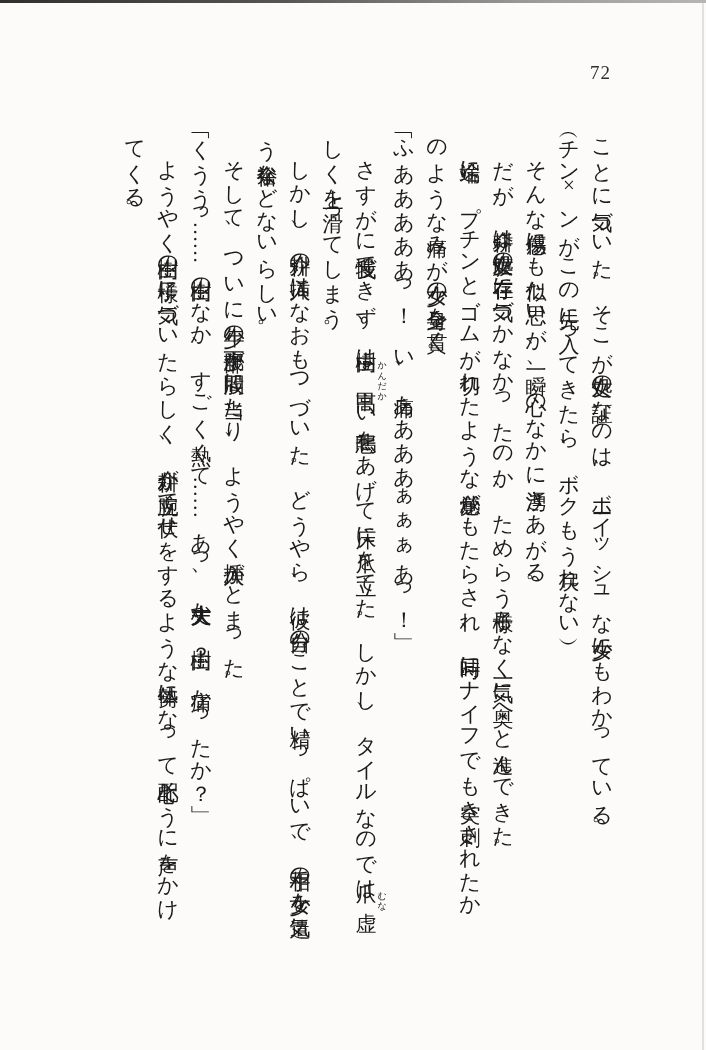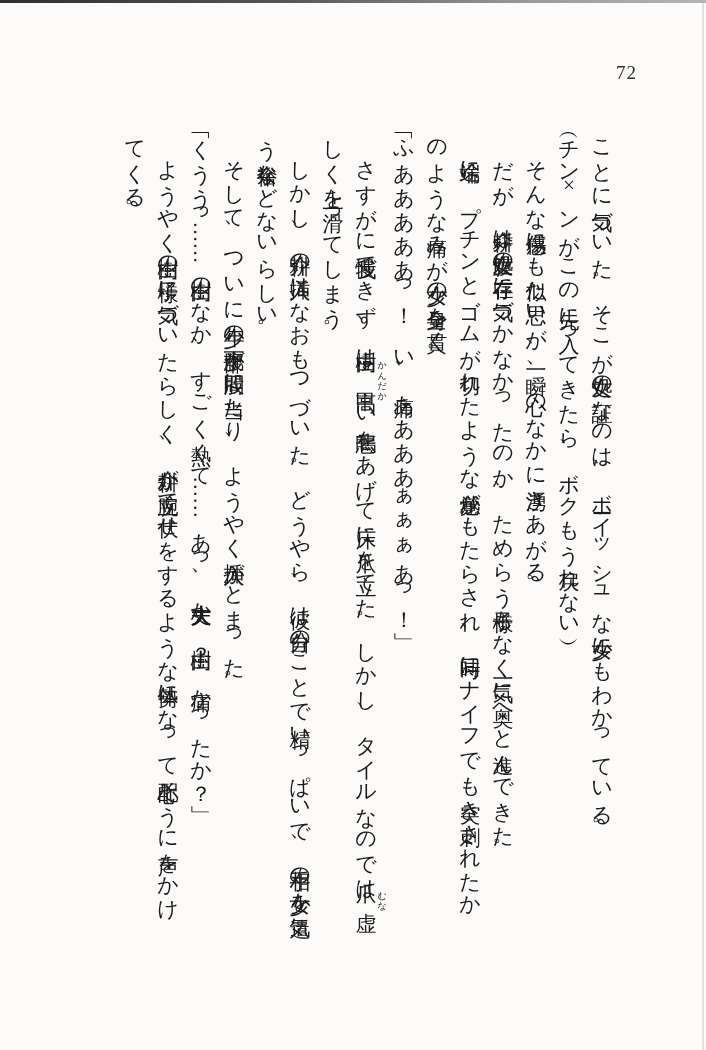--- a/index.html
+++ b/index.html
@@ -26,21 +26,21 @@
     position: absolute;
     top: 3px;
     right: 2px;
     width: 2px;
     height: 1047px;
     background: rgba(0,0,0,0.10);
   }
   .page-number {
     position: absolute;
     top: 62px;
-    left: 616px;
+    left: 590px;
     font-size: 19px;
     color: #2e2e2e;
     letter-spacing: 1px;
   }
   .text-block {
     position: absolute;
     top: 125px;
     right: 88px;
     width: 562px;
     height: 800px;

